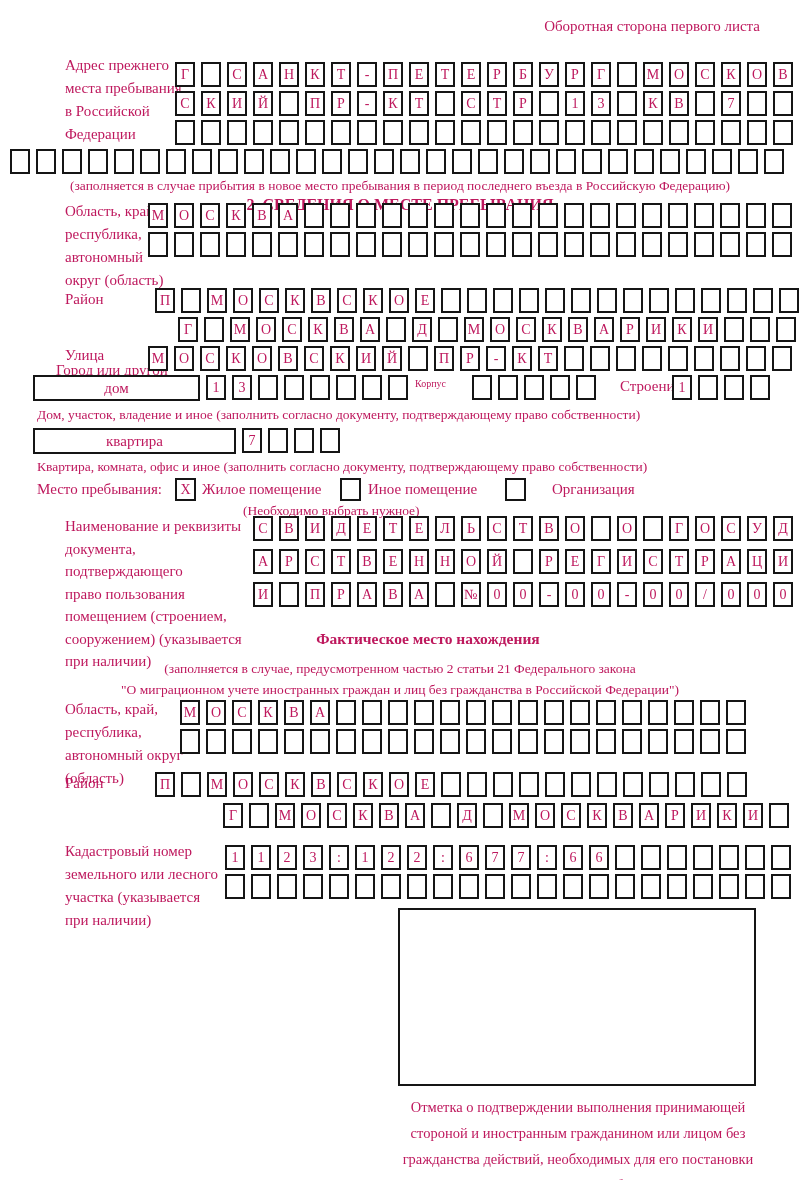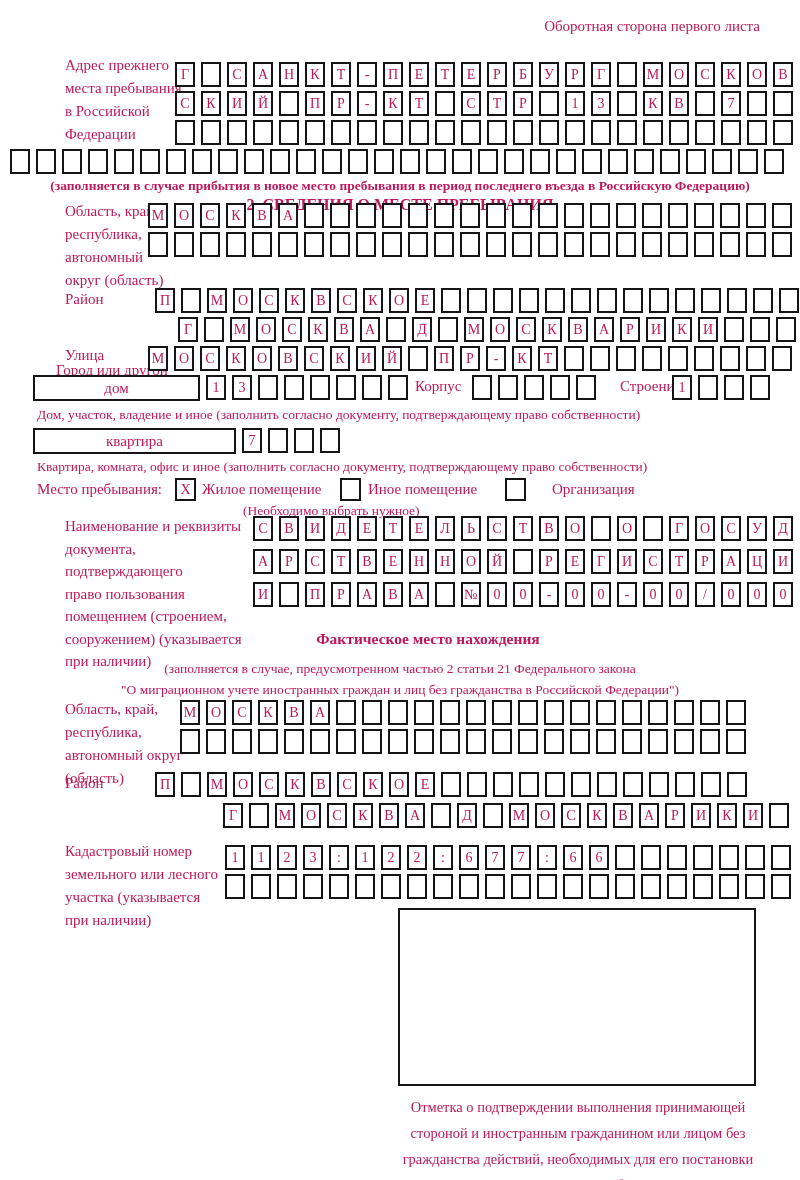--- a/index.html
+++ b/index.html
@@ -135,21 +135,21 @@
       <span class="cell"></span>
       <span class="cell"></span>
       <span class="cell"></span>
       <span class="cell"></span>
       <span class="cell"></span>
       <span class="cell"></span>
       <span class="cell"></span>
       <span class="cell"></span>
       <span class="cell"></span>
     </div>
-  <div class="abs cap center" style="top:178px;left:0;font-weight:bold;">(заполняется в случае прибытия в новое место пребывания в период последнего въезда в Российскую Федерацию)</div>
+  <div class="abs cap center" style="top:178px;left:0;">(заполняется в случае прибытия в новое место пребывания в период последнего въезда в Российскую Федерацию)</div>
 
   <div class="abs title" style="top:196px;left:0;">2. СВЕДЕНИЯ О МЕСТЕ ПРЕБЫВАНИЯ</div>
 
   <div class="abs lbl" style="left:65px;top:200px;width:120px;">Область, край,
 республика,
 автономный
 округ (область)</div>
   <div class="abs grid" style="left:148px;top:203px;">
       <span class="cell">М</span>
       <span class="cell">О</span>
@@ -296,21 +296,21 @@
   <div class="abs grid" style="left:206px;top:375px;">
       <span class="cell">1</span>
       <span class="cell">3</span>
       <span class="cell"></span>
       <span class="cell"></span>
       <span class="cell"></span>
       <span class="cell"></span>
       <span class="cell"></span>
       <span class="cell"></span>
     </div>
-  <div class="abs" style="left:415px;top:378px;font-size:15px;">Корпус</div>
+  <div class="abs" style="left:415px;top:378px;font-size:10px;">Корпус</div>
   <div class="abs grid" style="left:472px;top:375px;">
       <span class="cell"></span>
       <span class="cell"></span>
       <span class="cell"></span>
       <span class="cell"></span>
       <span class="cell"></span>
     </div>
   <div class="abs" style="left:608px;top:378px;font-size:15px;margin-left:12px;">Строение</div>
   <div class="abs grid" style="left:672px;top:375px;">
       <span class="cell">1</span>

